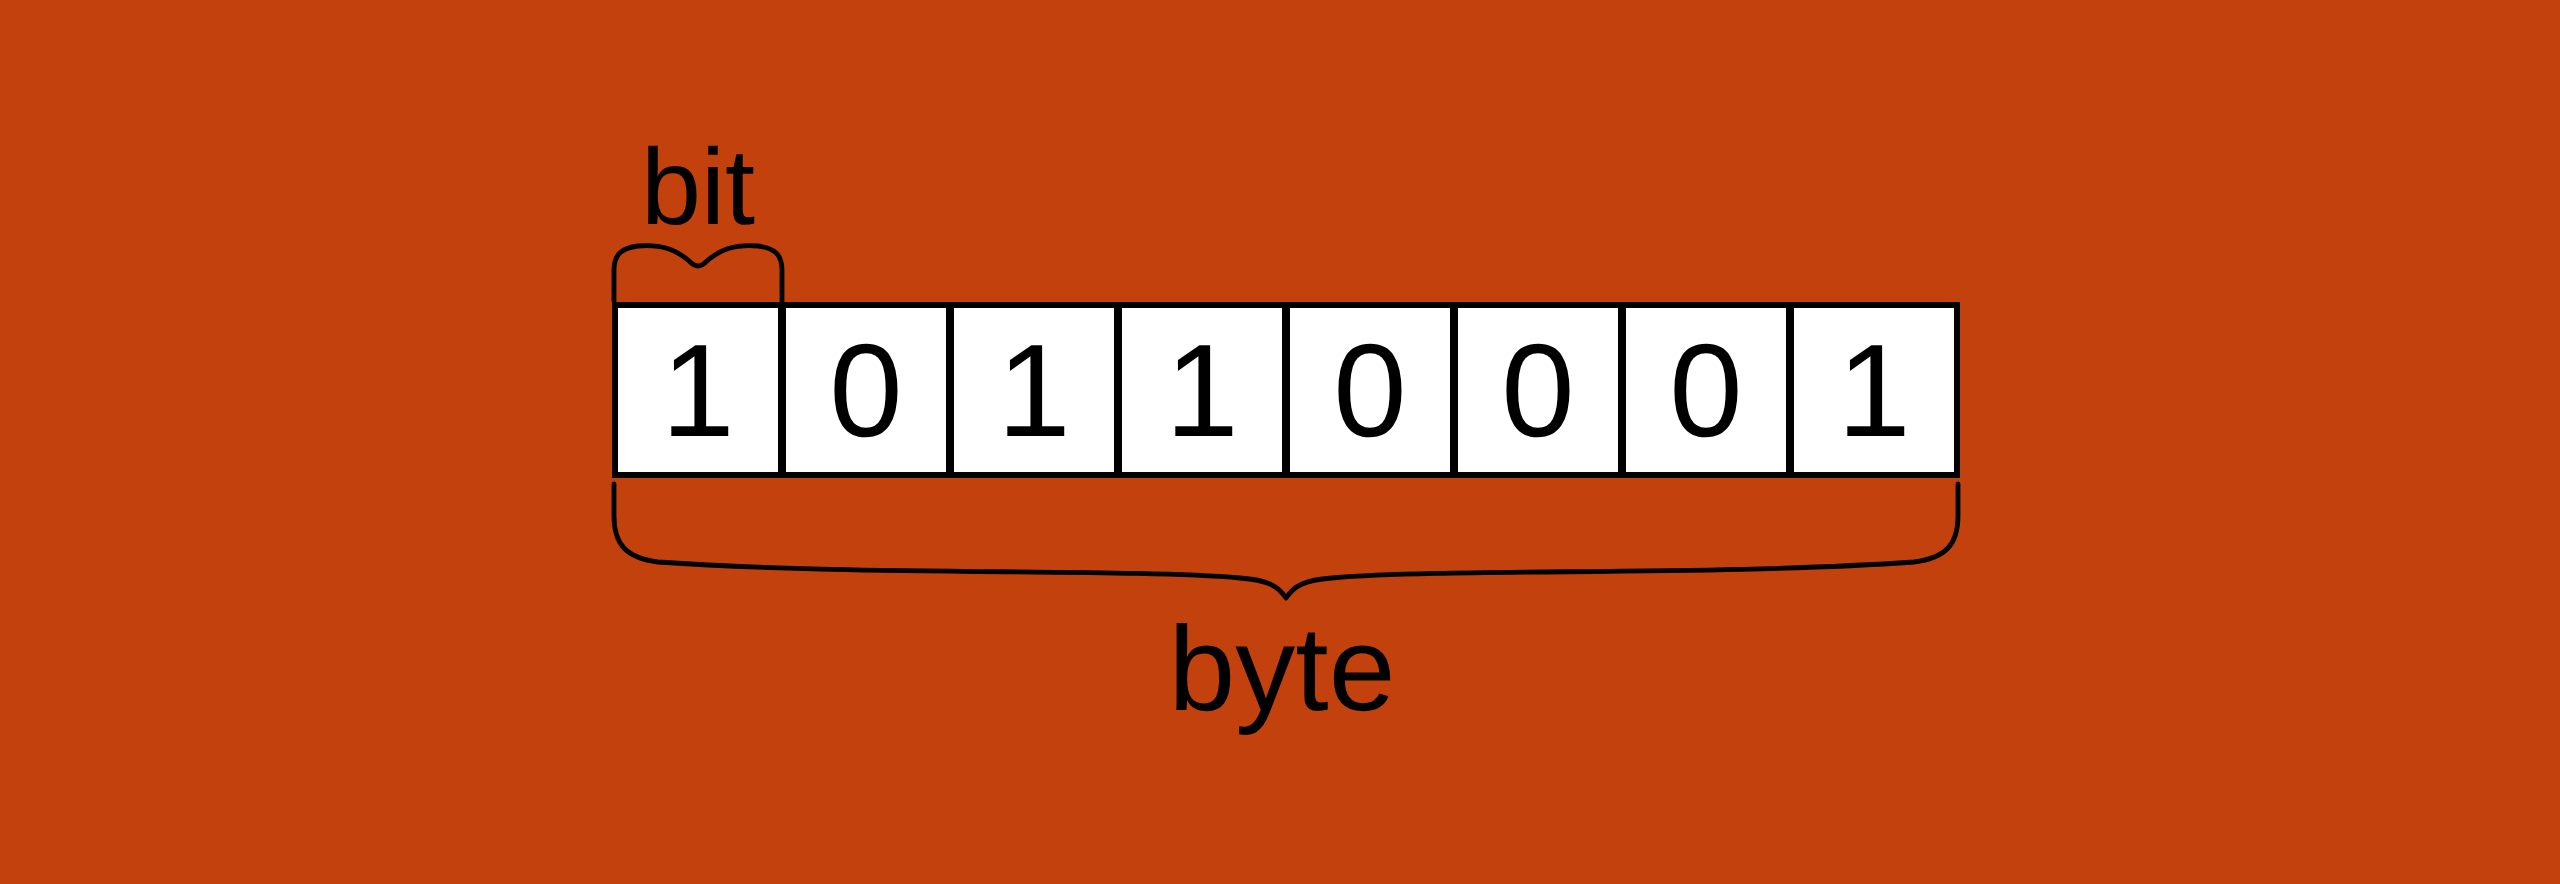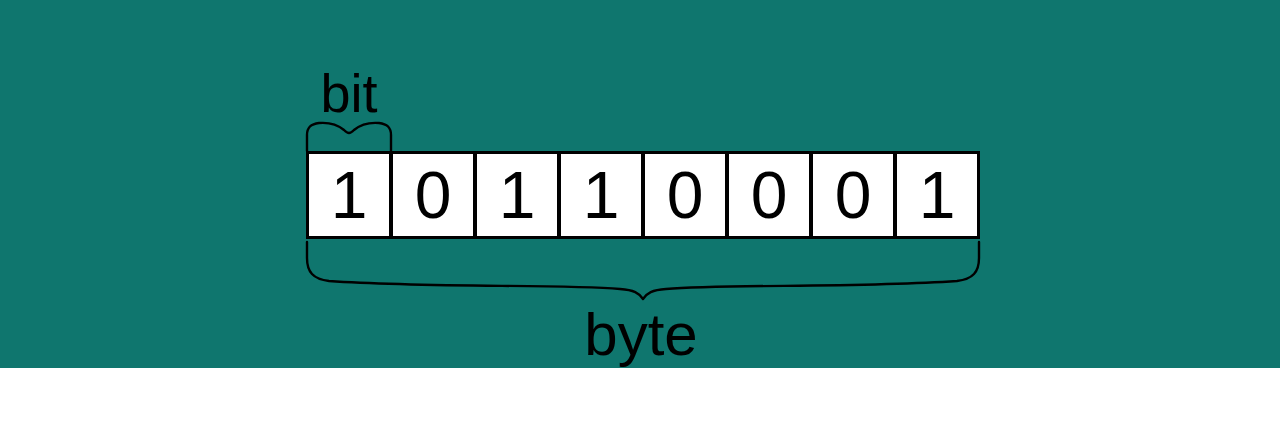--- a/index.html
+++ b/index.html
@@ -3,22 +3,22 @@
 <meta charset="utf-8">
 <style>
   html, body {
     margin: 0;
     padding: 0;
     background: #ffffff;
   }
   #stage {
     position: relative;
     width: 1280px;
-    height: 368px;
-    background: #0f766e;
+    height: 442px;
+    background: #c2410c;
     overflow: hidden;
     font-family: "Liberation Sans", sans-serif;
   }
   #diagram-svg {
     position: absolute;
     left: 0;
     top: 0;
     width: 1280px;
     height: 442px;
     display: block;

